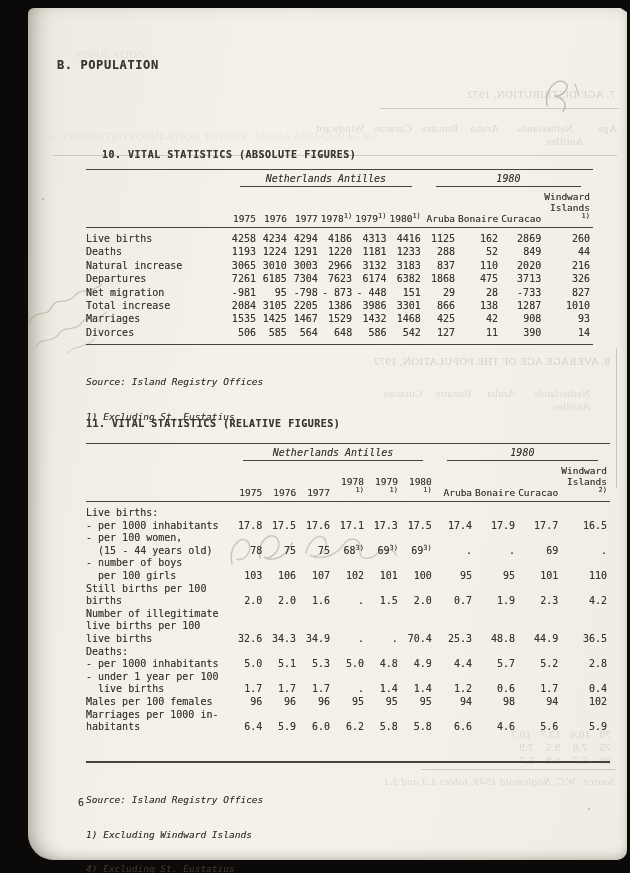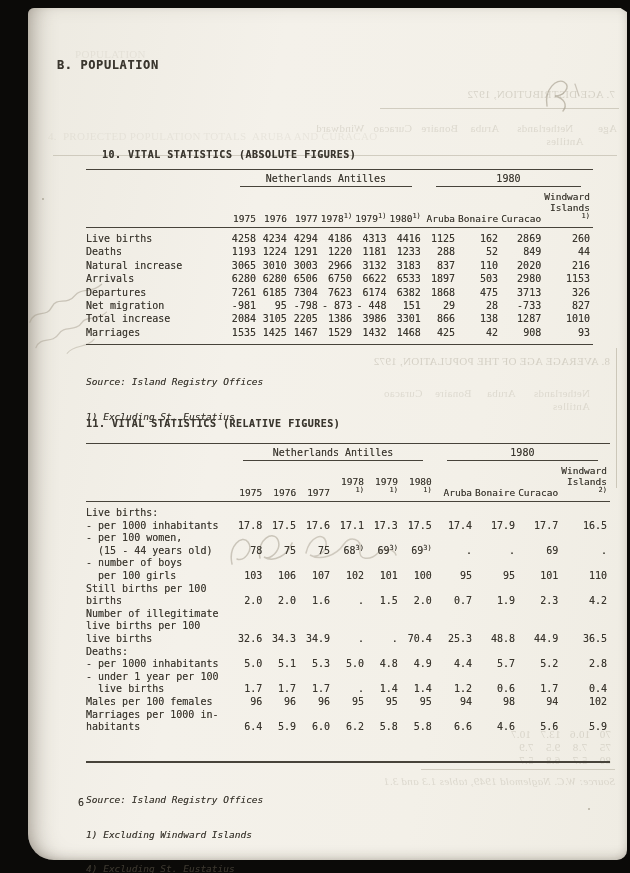--- a/index.html
+++ b/index.html
@@ -19,21 +19,21 @@
   .pageno{position:absolute;left:50px;top:789px;font-size:10px;}
   
   .sec{position:absolute;}
   .sec10{left:58px;top:141px;width:507px;}
   .sec11{left:58px;top:410px;width:524px;}
   .tbl-title{font-size:10px;font-weight:bold;letter-spacing:.5px;margin:0;}
   .sec10 .tbl-title{margin-bottom:9px;margin-left:16px;}
   .sec11 .tbl-title{margin-bottom:14px;}
   table{width:100%;border-collapse:collapse;border-top:1.6px solid #47433a;table-layout:auto;}
   th,td{font-weight:normal;overflow:visible;}
-  tr.grp th{padding:3px 0 0;font-size:10px;vertical-align:bottom;}
+  tr.grp th{padding:3px 0 0;font-size:10px;vertical-align:bottom;font-style:italic;}
   tr.grp th.grp-h span{display:block;text-align:center;border-bottom:1.1px solid #47433a;
         padding-bottom:2px;margin:0 12px;white-space:pre;}
   tr.cols th{border-bottom:1.4px solid #47433a;text-align:right;vertical-align:bottom;
         font-size:9.5px;line-height:11px;padding:4px 3px 3px 0;white-space:pre-wrap;}
   tr.cols th.lbl{border-bottom:1.4px solid #47433a;}
   td{text-align:right;padding:0 3px 0 0;vertical-align:bottom;font-size:10px;}
   td.lbl,th.lbl{text-align:left;padding-left:0;white-space:pre-wrap;}
   table.abs td{line-height:13.4px;}
   table.rel td{line-height:12.6px;}
   table.abs tbody tr:first-child td{padding-top:4px;}
@@ -169,33 +169,20 @@
               <td class="num">3003</td>
               <td class="num">2966</td>
               <td class="num">3132</td>
               <td class="num">3183</td>
               <td class="num">837</td>
               <td class="num">110</td>
               <td class="num">2020</td>
               <td class="num">216</td>
             </tr>
             <tr>
-              <td class="lbl">Arrivals</td>
-              <td class="num">6280</td>
-              <td class="num">6280</td>
-              <td class="num">6506</td>
-              <td class="num">6750</td>
-              <td class="num">6622</td>
-              <td class="num">6533</td>
-              <td class="num">1897</td>
-              <td class="num">503</td>
-              <td class="num">2980</td>
-              <td class="num">1153</td>
-            </tr>
-            <tr>
               <td class="lbl">Departures</td>
               <td class="num">7261</td>
               <td class="num">6185</td>
               <td class="num">7304</td>
               <td class="num">7623</td>
               <td class="num">6174</td>
               <td class="num">6382</td>
               <td class="num">1868</td>
               <td class="num">475</td>
               <td class="num">3713</td>
@@ -232,20 +219,33 @@
               <td class="num">1535</td>
               <td class="num">1425</td>
               <td class="num">1467</td>
               <td class="num">1529</td>
               <td class="num">1432</td>
               <td class="num">1468</td>
               <td class="num">425</td>
               <td class="num">42</td>
               <td class="num">908</td>
               <td class="num">93</td>
+            </tr>
+            <tr>
+              <td class="lbl">Divorces</td>
+              <td class="num">506</td>
+              <td class="num">585</td>
+              <td class="num">564</td>
+              <td class="num">648</td>
+              <td class="num">586</td>
+              <td class="num">542</td>
+              <td class="num">127</td>
+              <td class="num">11</td>
+              <td class="num">390</td>
+              <td class="num">14</td>
             </tr>
           </tbody>
         </table>
       <div class="notes tw">
         <div>Source: Island Registry Offices</div>
         <div>1) Excluding St. Eustatius</div>
       </div>
     </section>
 
     <section class="sec sec11">

